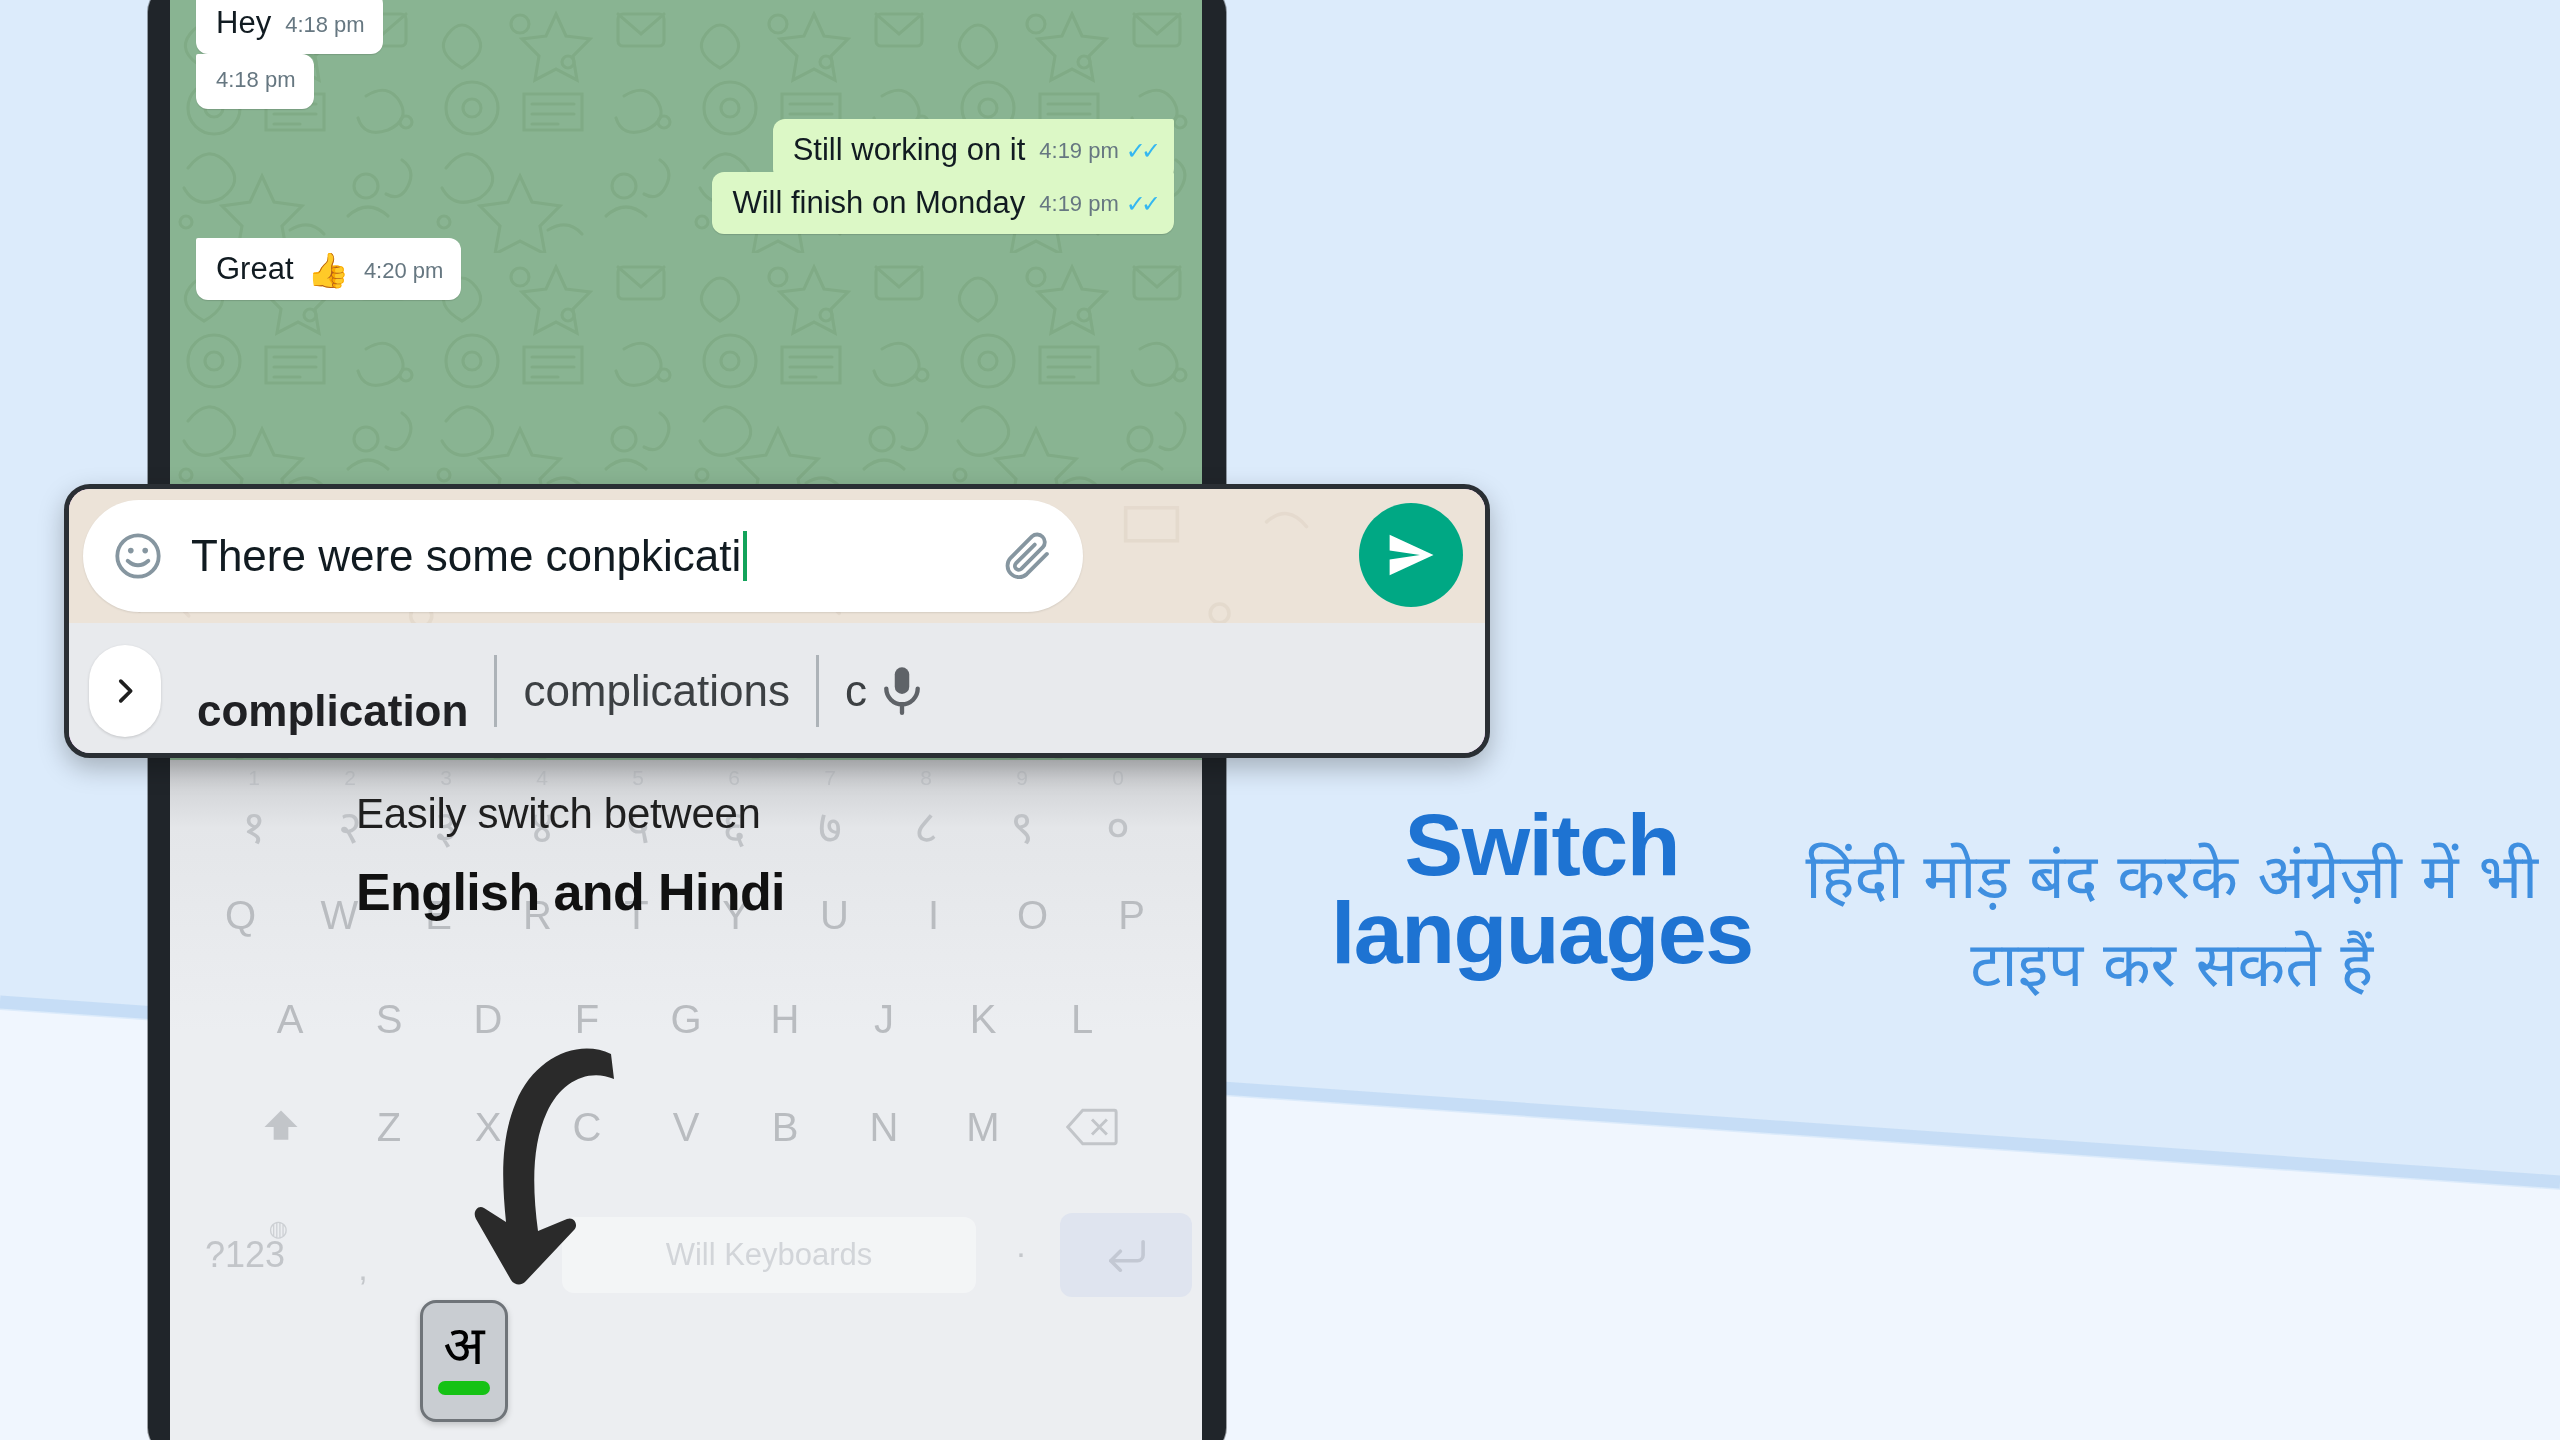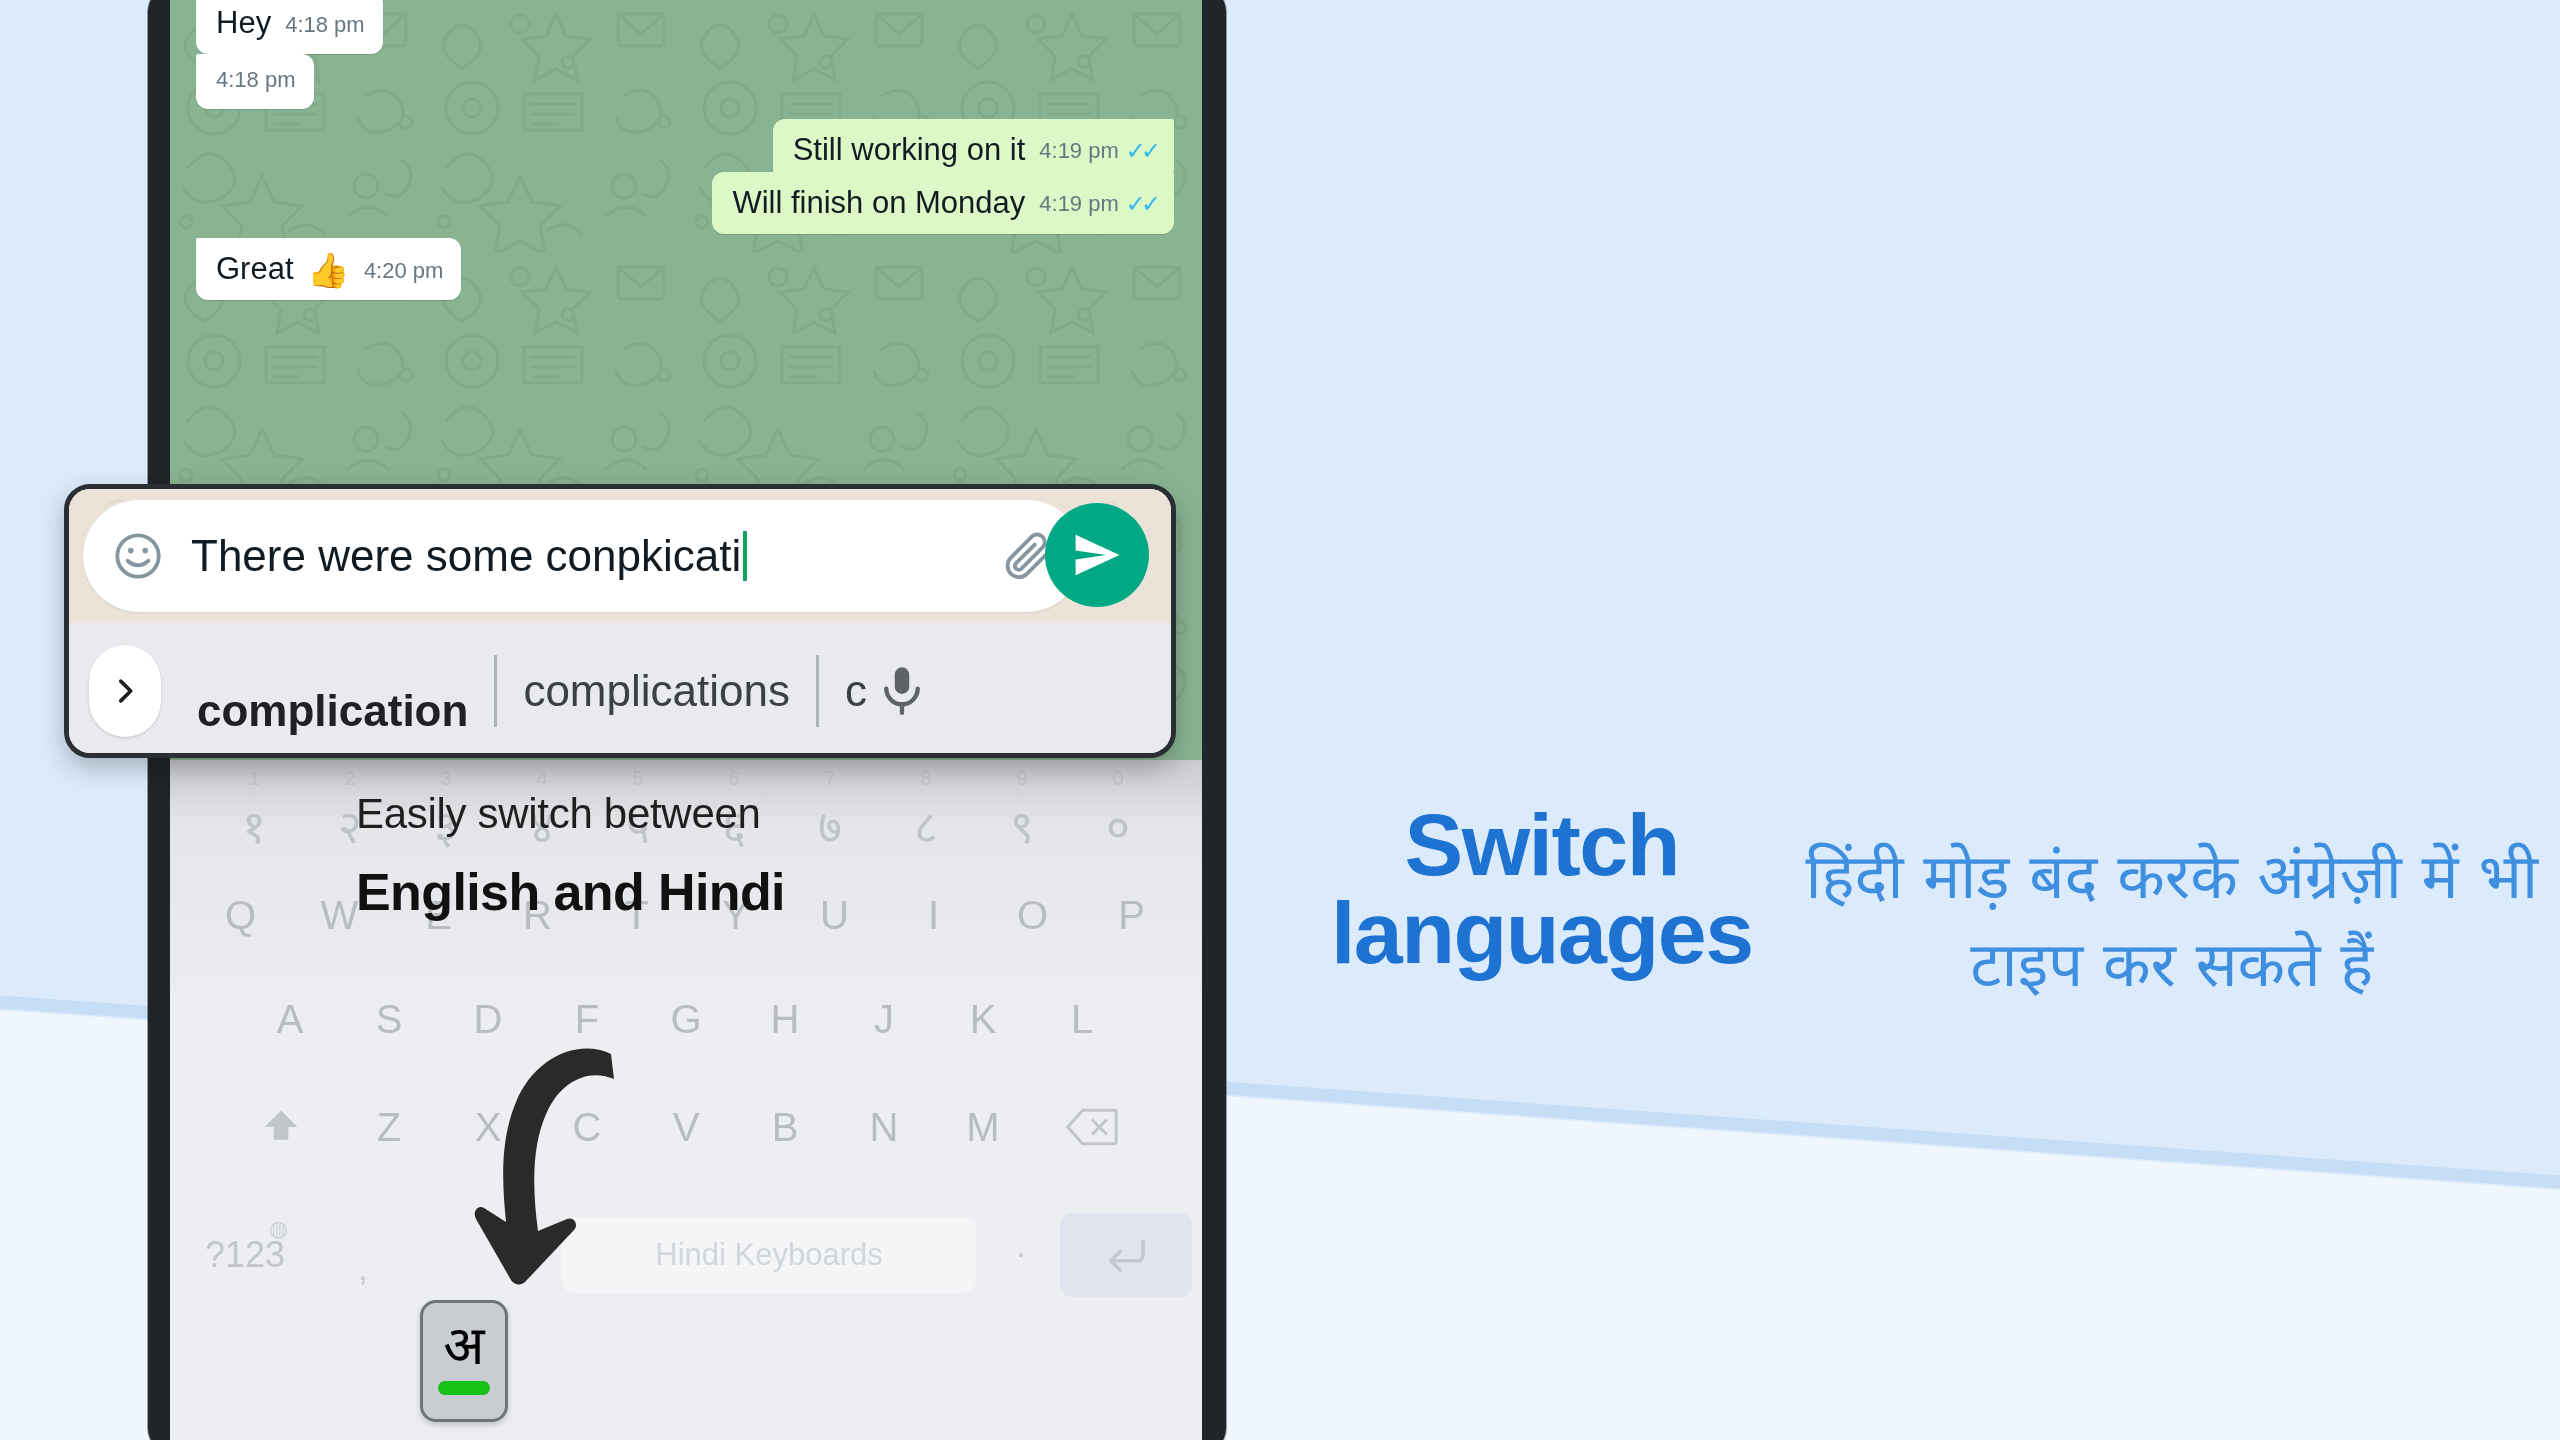--- a/index.html
+++ b/index.html
@@ -118,21 +118,21 @@
 
   
   #callout{ position:absolute; left:186px; top:790px; z-index:12; }
   #callout .c1{ font-size:42px; color:#1f1f1f; font-weight:400; letter-spacing:-.3px; }
   #callout .c2{ font-size:52px; color:#111; font-weight:700; margin-top:24px; letter-spacing:-.6px; }
 
   #arrow{ position:absolute; left:258px; top:1032px; z-index:13; }
 
   
   #zoom-card{
-    position:absolute; left:64px; top:484px; width:1112px; height:274px;
+    position:absolute; left:64px; top:484px; width:1426px; height:274px;
     z-index:20;
     border:5px solid #2a2f34;
     border-radius:26px;
     background:#f0abfc;
     overflow:hidden;
     box-shadow:0 10px 26px rgba(0,0,0,.25);
   }
   #zc-top{
     position:relative; height:134px;
     background:#ece3d8;
@@ -367,21 +367,21 @@
         </div>
       </div>
 
       <div id="sp-bar">
         <div id="sp-123">
           <span class="globe">◍</span>
           <span>?123</span>
         </div>
         <div id="sp-comma">,</div>
         <div id="sp-lang"></div>
-        <div id="sp-space">Hindi Keyboards</div>
+        <div id="sp-space">Will Keyboards</div>
         <div id="sp-period">.</div>
         <div id="sp-enter">
           <svg width="46" height="38" viewBox="0 0 24 20" fill="none" stroke="#c3c8d3" stroke-width="1.9" stroke-linecap="round" stroke-linejoin="round">
             <path d="M21 3 v7 a3 3 0 0 1 -3 3 H4"></path>
             <path d="M9 8 L4 13 l5 5"></path>
           </svg>
         </div>
       </div>
     </div>
 

